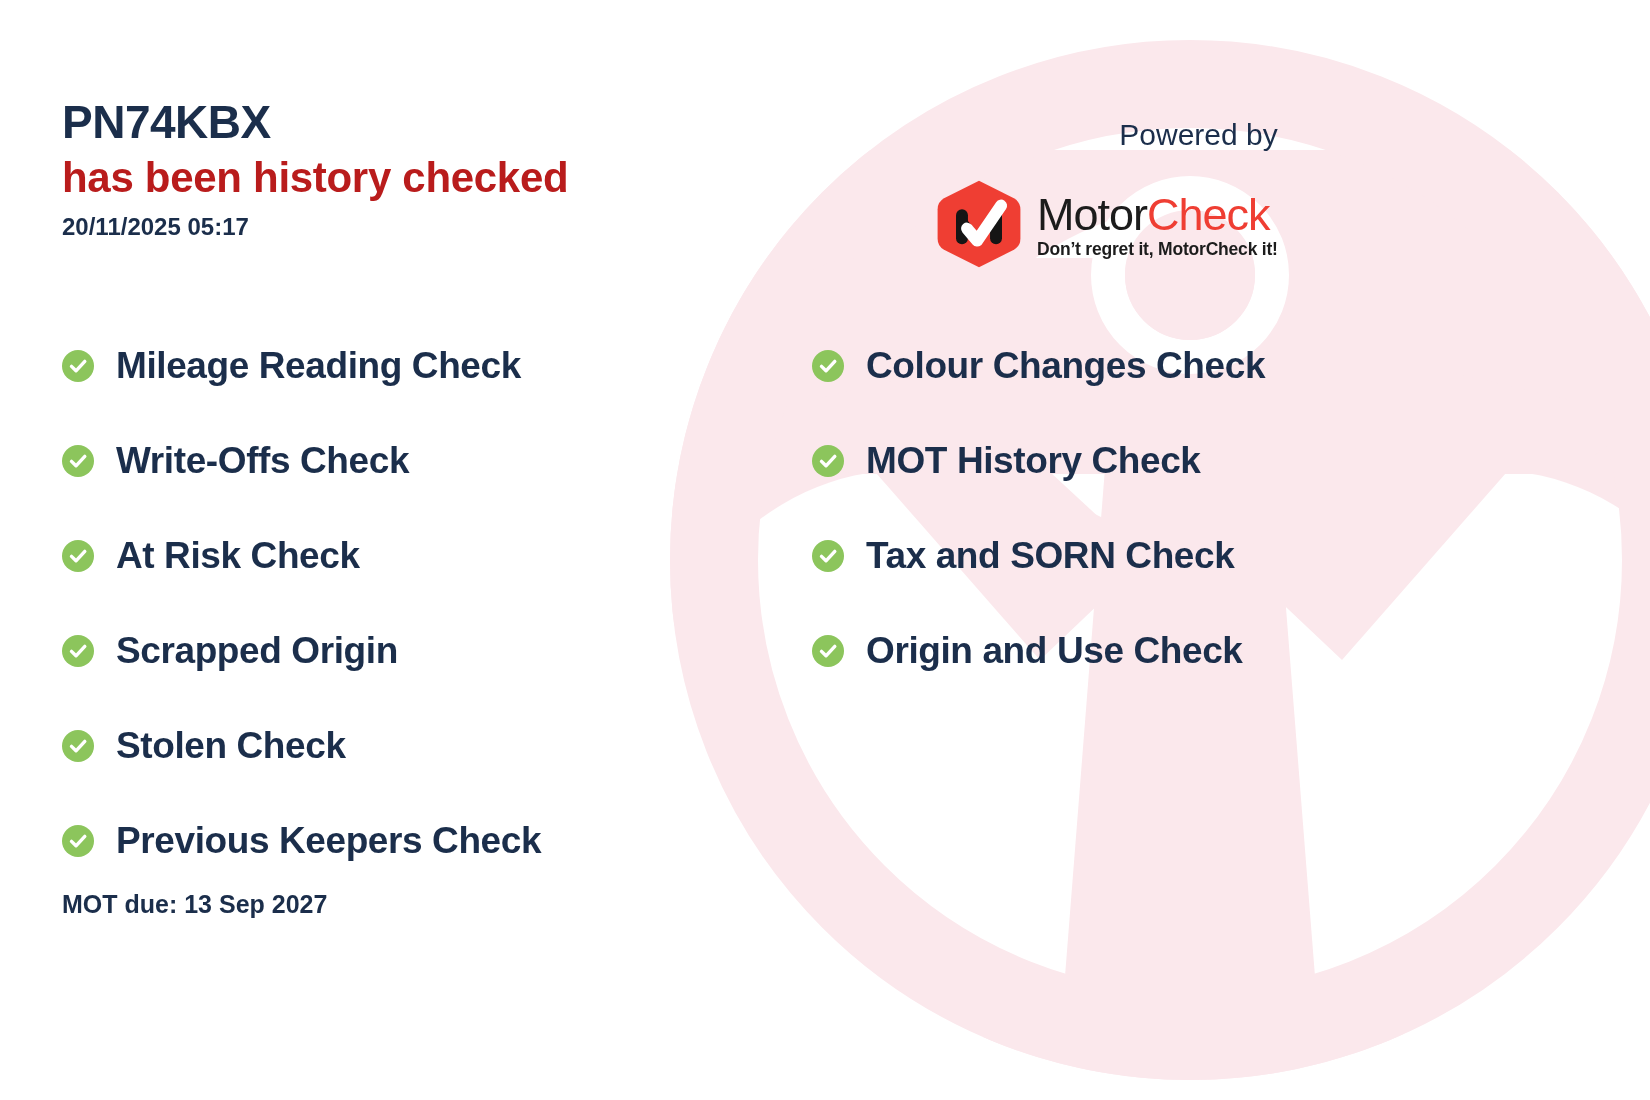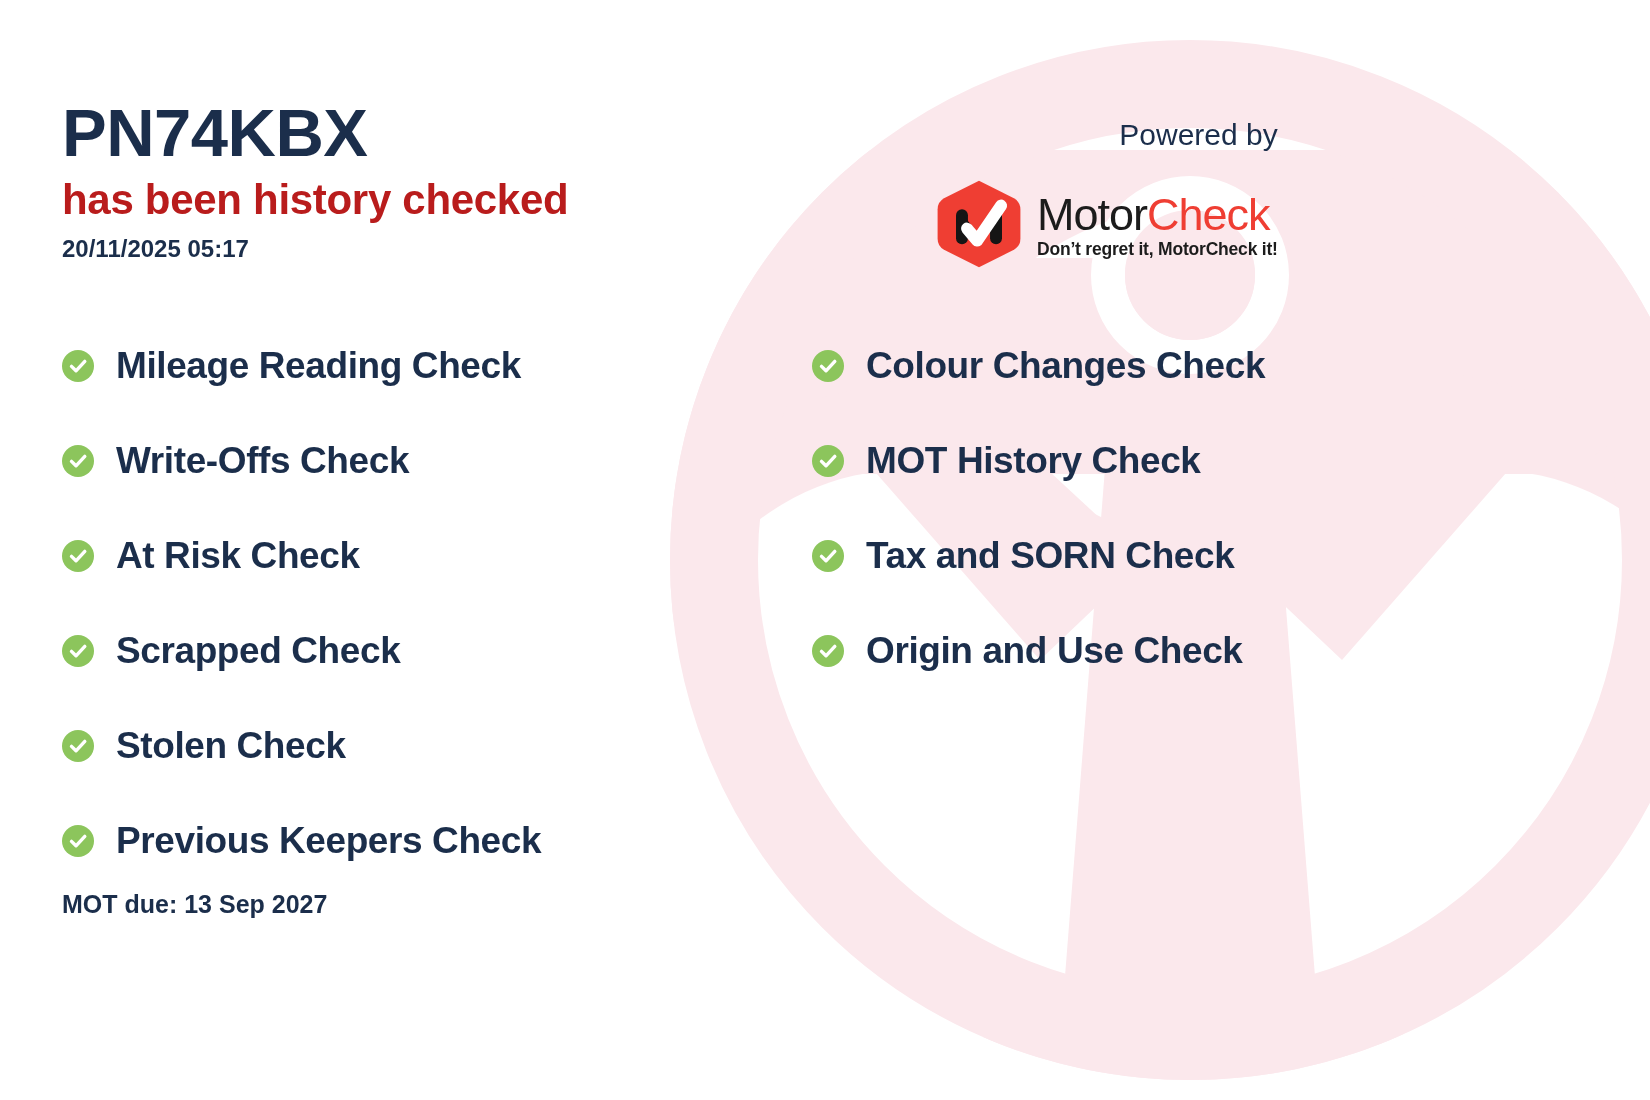--- a/index.html
+++ b/index.html
@@ -40,21 +40,21 @@
   }
 
   
   #header-block {
     position: absolute;
     left: 62px;
     top: 98px;
   }
 
   #plate-title {
-    font-size: 67px;
+    font-size: 46px;
     font-weight: 700;
     color: #1b2e4b;
     letter-spacing: -0.5px;
     line-height: 1.05;
     white-space: nowrap;
   }
 
   #subtitle {
     font-size: 42px;
     font-weight: 700;
@@ -281,21 +281,21 @@
             <path d="M9.5 16.4 L14 20.8 L22.8 11.4" fill="none" stroke="#ffffff" stroke-width="3.4" stroke-linecap="round" stroke-linejoin="round"></path>
           </svg>
           <span class="check-label">At Risk Check</span>
         </div>
 
         <div class="check-row">
           <svg class="check-icon" viewBox="0 0 32 32">
             <circle cx="16" cy="16" r="16" fill="#8cc55c"></circle>
             <path d="M9.5 16.4 L14 20.8 L22.8 11.4" fill="none" stroke="#ffffff" stroke-width="3.4" stroke-linecap="round" stroke-linejoin="round"></path>
           </svg>
-          <span class="check-label">Scrapped Check</span>
+          <span class="check-label">Scrapped Origin</span>
         </div>
 
         <div class="check-row">
           <svg class="check-icon" viewBox="0 0 32 32">
             <circle cx="16" cy="16" r="16" fill="#8cc55c"></circle>
             <path d="M9.5 16.4 L14 20.8 L22.8 11.4" fill="none" stroke="#ffffff" stroke-width="3.4" stroke-linecap="round" stroke-linejoin="round"></path>
           </svg>
           <span class="check-label">Stolen Check</span>
         </div>
 

